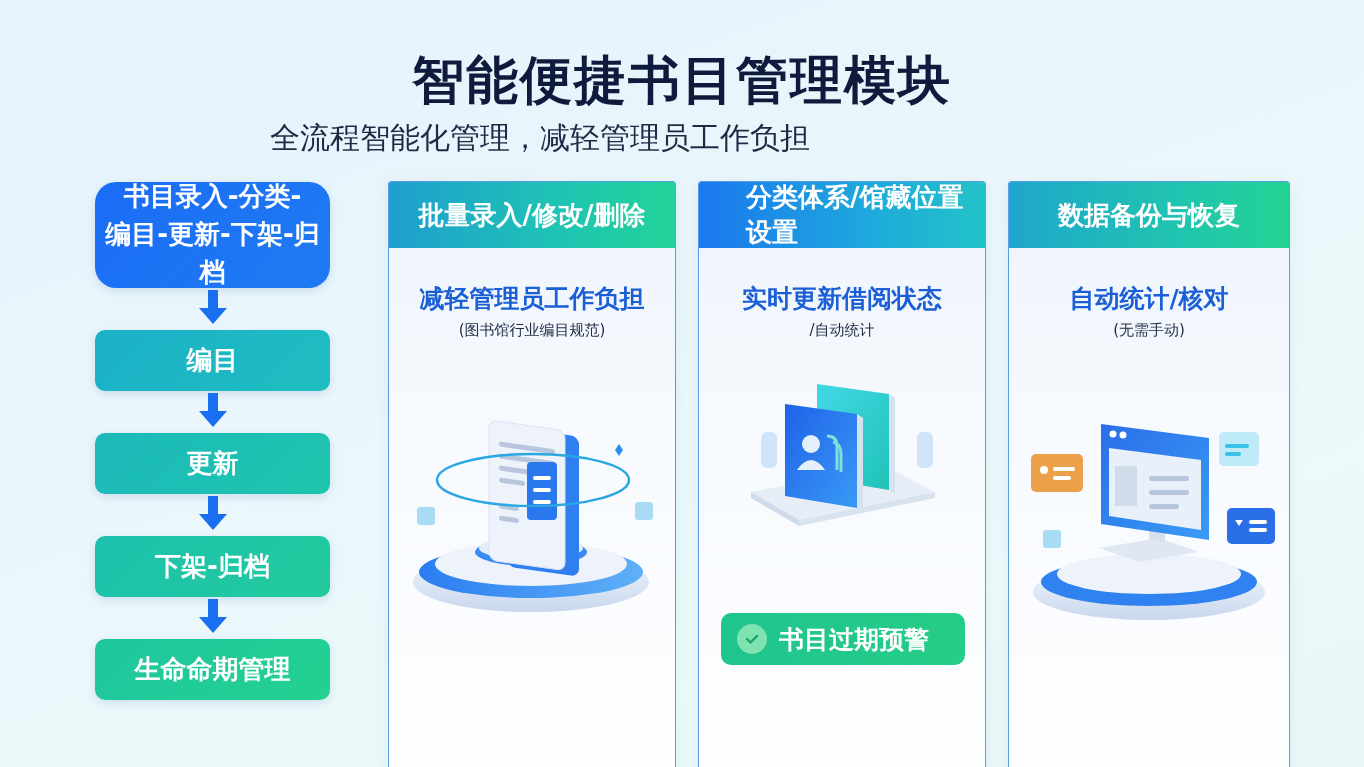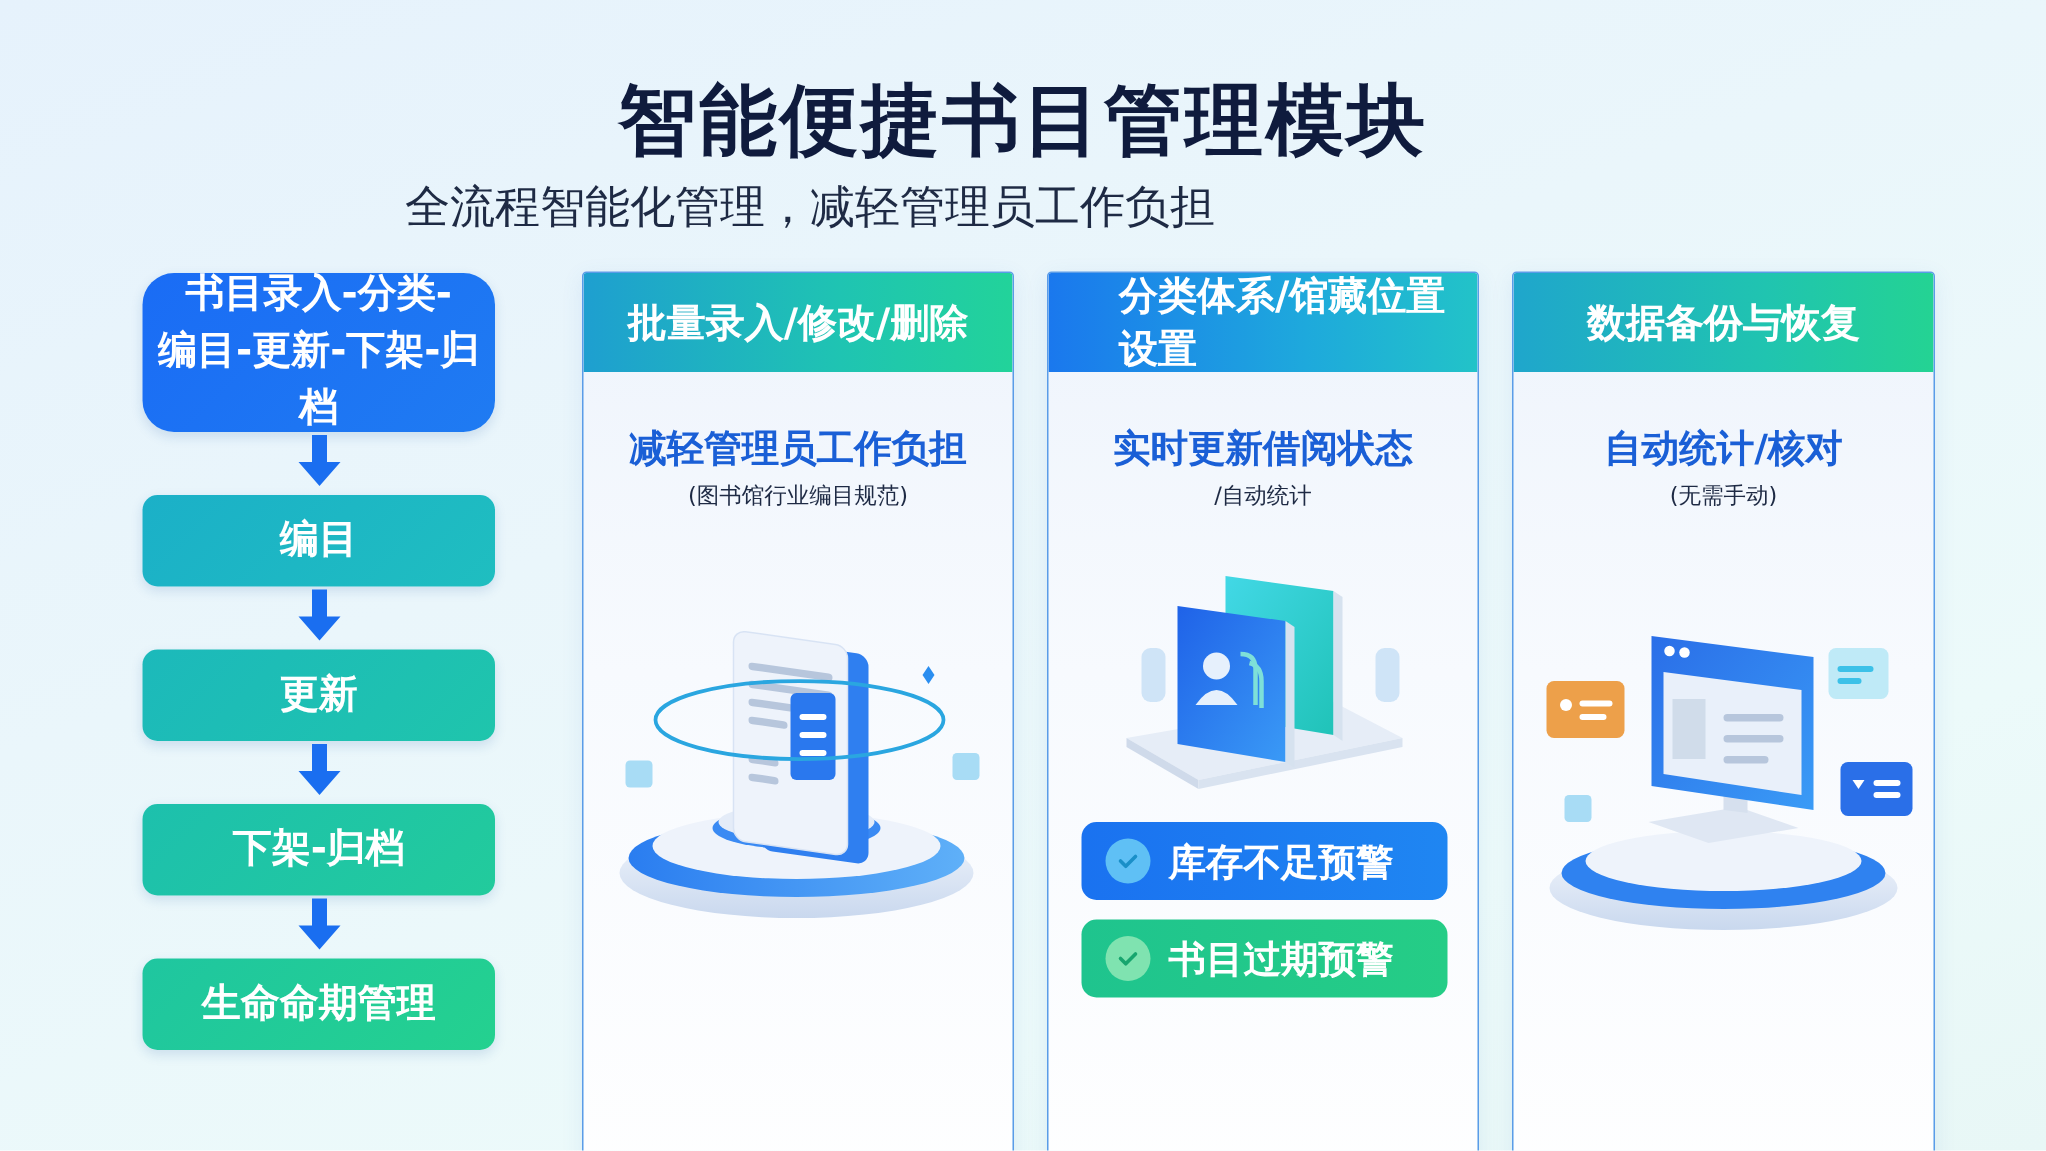--- a/index.html
+++ b/index.html
@@ -186,28 +186,20 @@
       <rect x="218" y="60" width="16" height="36" rx="6" fill="#cfe4f7"></rect>
       <polygon points="118,12 190,22 190,118 118,106" fill="url(#ct)"></polygon>
       <polygon points="190,22 196,26 196,122 190,118" fill="#d6e2ef"></polygon>
       <polygon points="86,32 158,42 158,136 86,124" fill="url(#cb)"></polygon>
       <polygon points="158,42 164,46 164,140 158,136" fill="#d6e2ef"></polygon>
       <circle cx="112" cy="72" r="9" fill="#e6f0fc"></circle>
       <path d="M98 98 q14 -20 28 0 z" fill="#e6f0fc"></path>
       <path d="M128 64 q10 0 10 10 l0 24" fill="none" stroke="#7ee0d8" stroke-width="3"></path>
       <path d="M134 70 q8 2 8 12 l0 18" fill="none" stroke="#7ee0d8" stroke-width="3"></path>
     </svg>
-  </div>
-  <div class="badge blue" style="top:366px;">
-    <span class="chk">
-      <svg width="16" height="16" viewBox="0 0 16 16">
-          <path d="M3 8 l3.5 3.5 L13 5" fill="none" stroke="#1a8fc8" stroke-width="2.4" stroke-linecap="round" stroke-linejoin="round"></path>
-        </svg>
-    </span>
-    <span>库存不足预警</span>
   </div>
   <div class="badge green" style="top:431px;">
     <span class="chk">
       <svg width="16" height="16" viewBox="0 0 16 16">
           <path d="M3 8 l3.5 3.5 L13 5" fill="none" stroke="#17a56e" stroke-width="2.4" stroke-linecap="round" stroke-linejoin="round"></path>
         </svg>
     </span>
     <span>书目过期预警</span>
   </div>
 </div>

